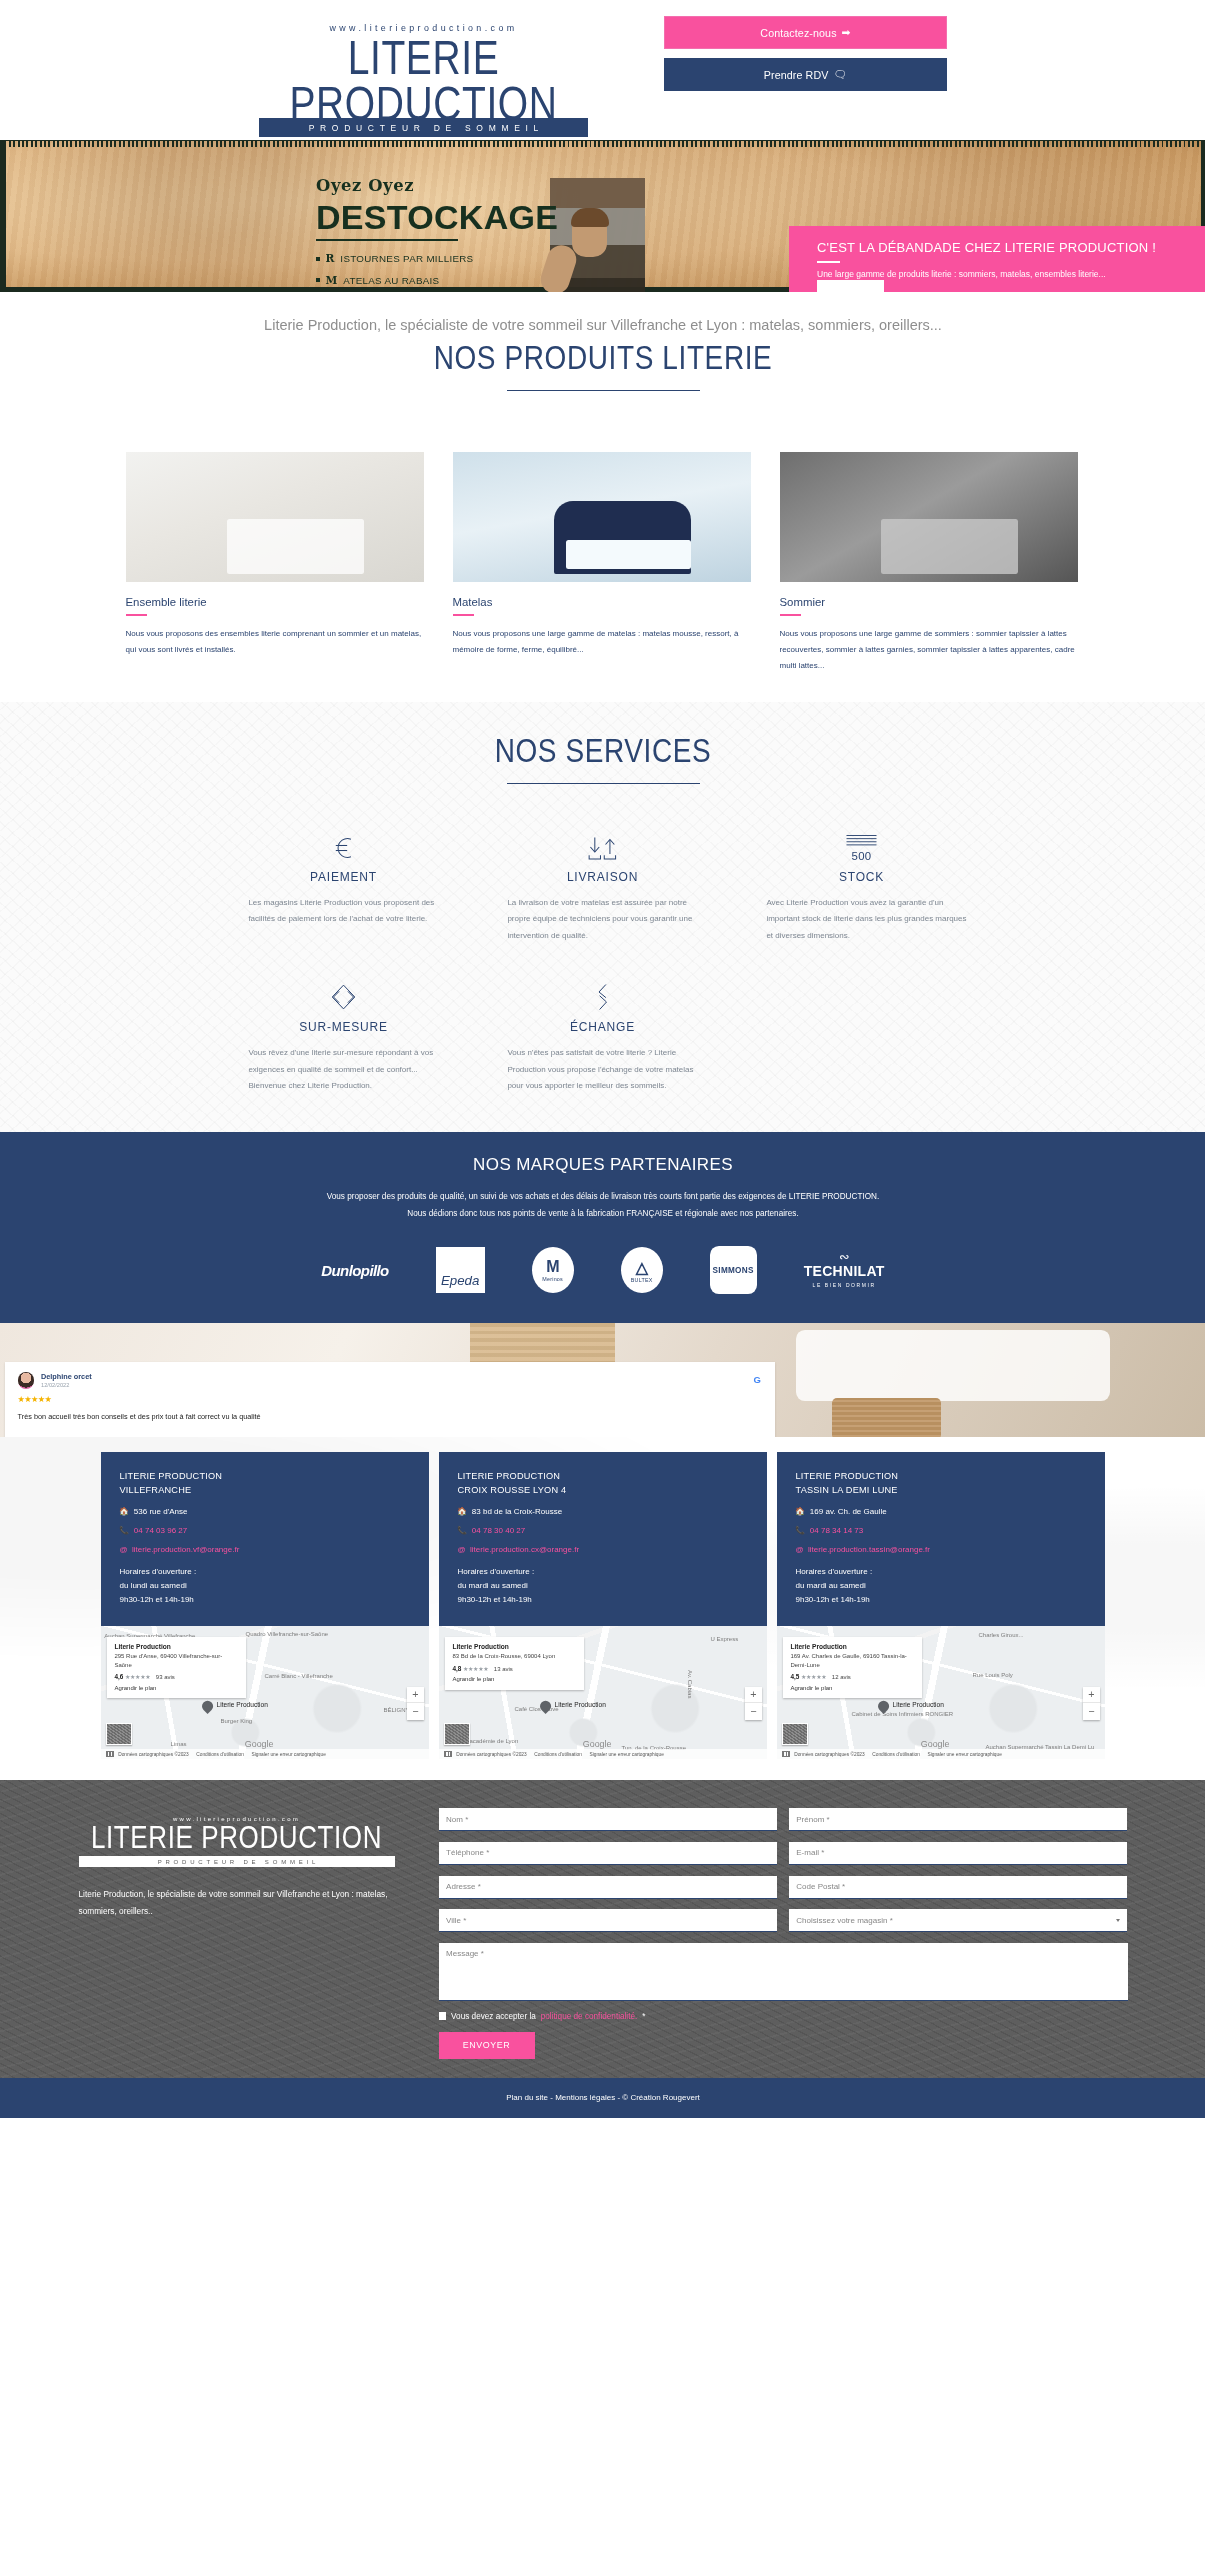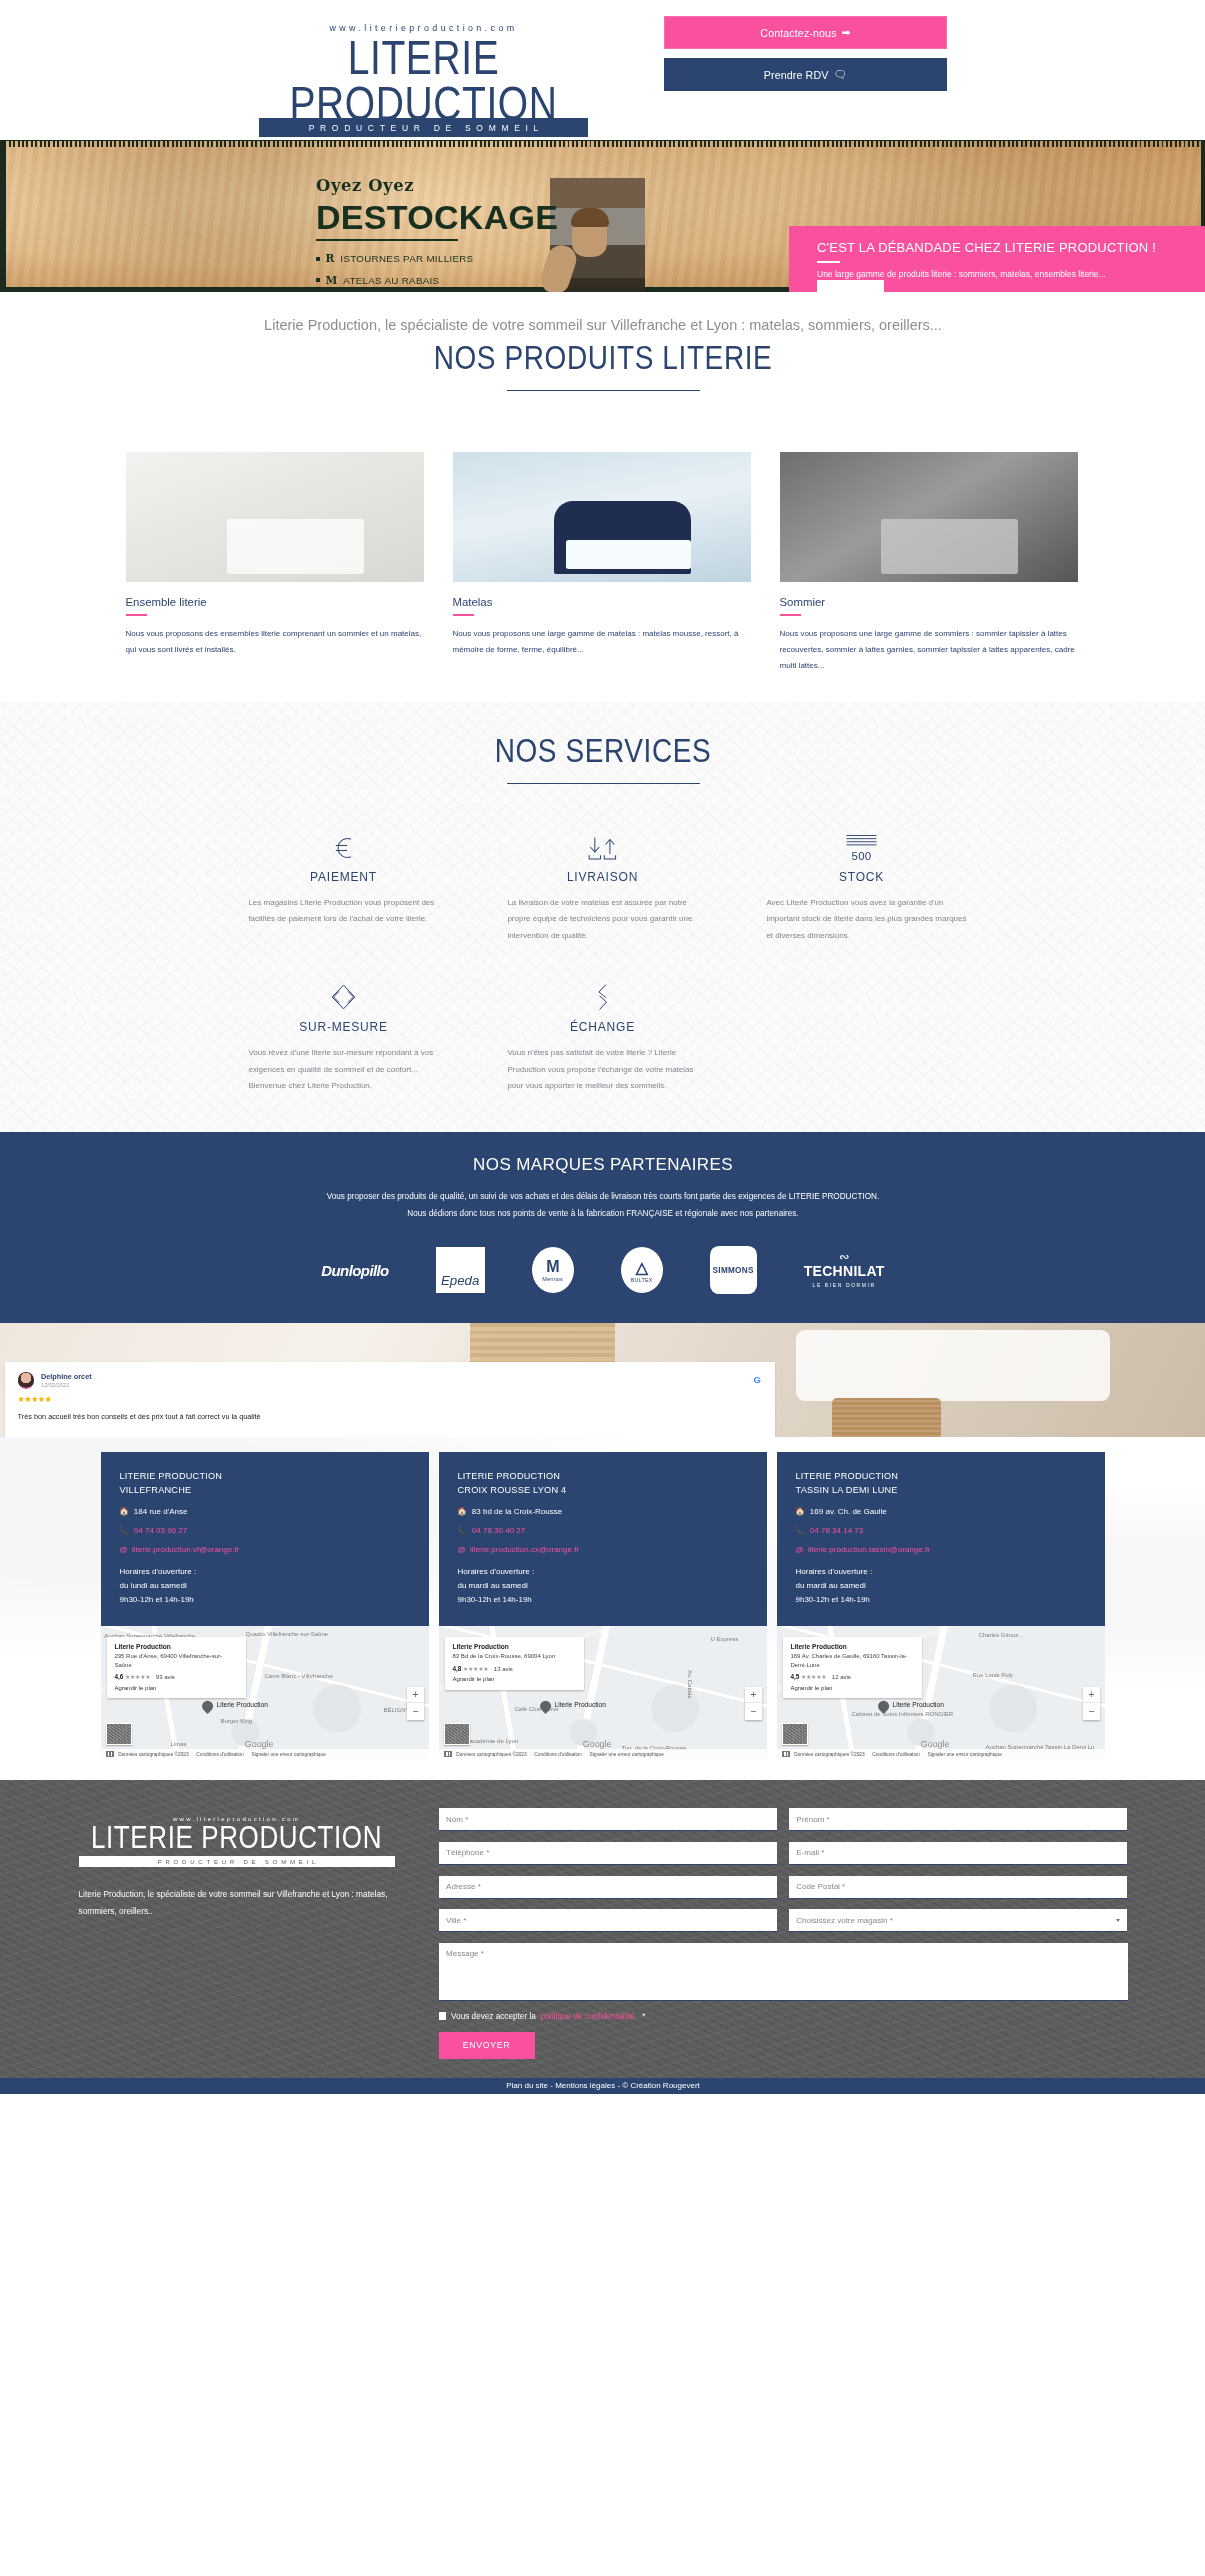--- a/index.html
+++ b/index.html
@@ -265,21 +265,21 @@
   .fld.txt { height: 58px; align-items:flex-start; padding-top: 5.7px; }
   .fld.sel { justify-content:space-between; }
   .sel-caret { border-left: 2.5px solid transparent; border-right:2.5px solid transparent; border-top:3.2px solid #777; }
   .consent { display:flex; align-items:center; gap: 5px; margin-top: 6.3px; font-size: 8.2px; color:#fff; font-weight:300; }
   .cbx { width: 7.6px; height: 8.2px; background:#fff; display:inline-block; }
   .consent a { color:#f9519e; text-decoration:none; cursor:pointer; }
   .send {
     margin-top: 11.4px; width: 96px; height: 26.6px; background:#f9519e; color:#fff; font-size: 8.9px;
     letter-spacing:0.6px; display:flex; align-items:center; justify-content:center; cursor:pointer;
   }
-  .bottombar { background:#2b4470; height: 16px; display:flex; align-items:center; justify-content:center;
+  .bottombar { background:#2b4470; height: 40px; display:flex; align-items:center; justify-content:center;
       color:#fff; font-size: 8px; font-weight:300; }
   .bottombar span { cursor:pointer; }
 </style>
 </head>
 <body>
 
 <div class="page">
 
   <div class="header">
     <div class="header-inner">
@@ -518,21 +518,21 @@
     <div class="store-grid">
 
       <div class="store-col">
         <div class="store-card">
           <h3>
             <span>LITERIE PRODUCTION</span><br>
             <span>VILLEFRANCHE</span>
           </h3>
           <div class="store-line">
             <span>🏠</span>
-            <span>184 rue d'Anse</span>
+            <span>536 rue d'Anse</span>
           </div>
           <div class="store-line pink">
             <span>📞</span>
             <span>04 74 03 96 27</span>
           </div>
           <div class="store-line pink">
             <span>@</span>
             <span>literie.production.vf@orange.fr</span>
           </div>
           <div class="store-hours">

